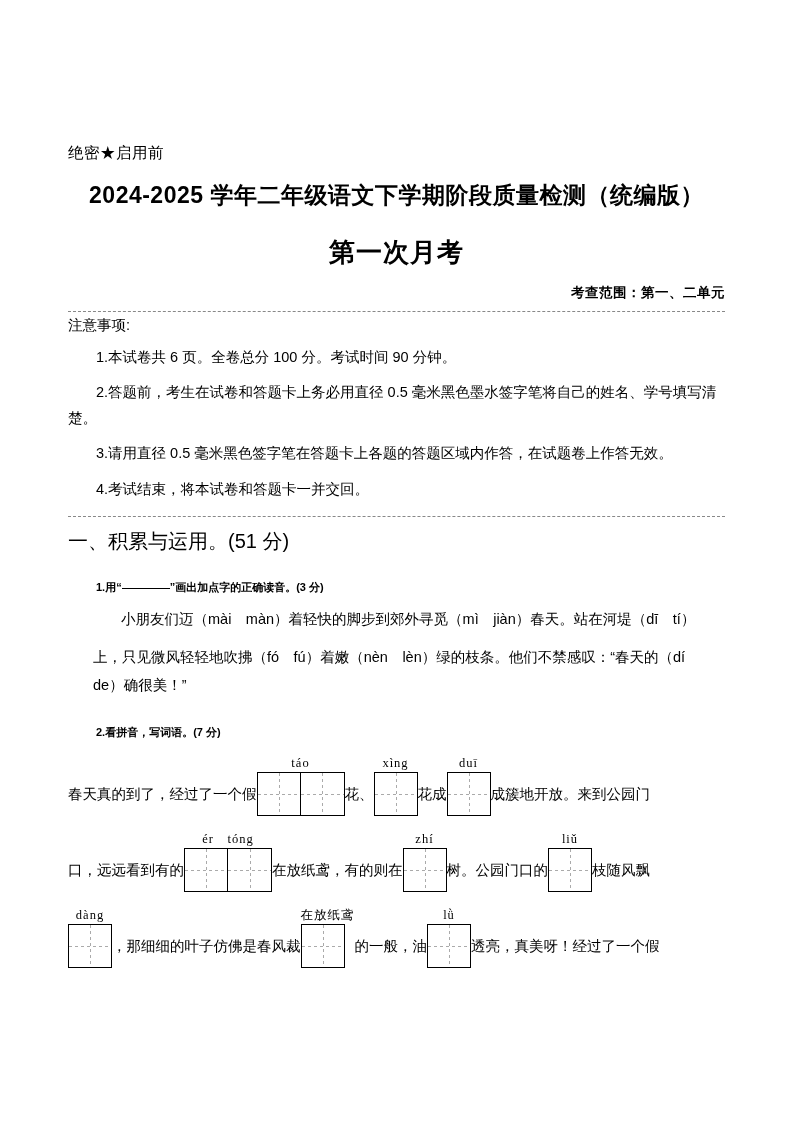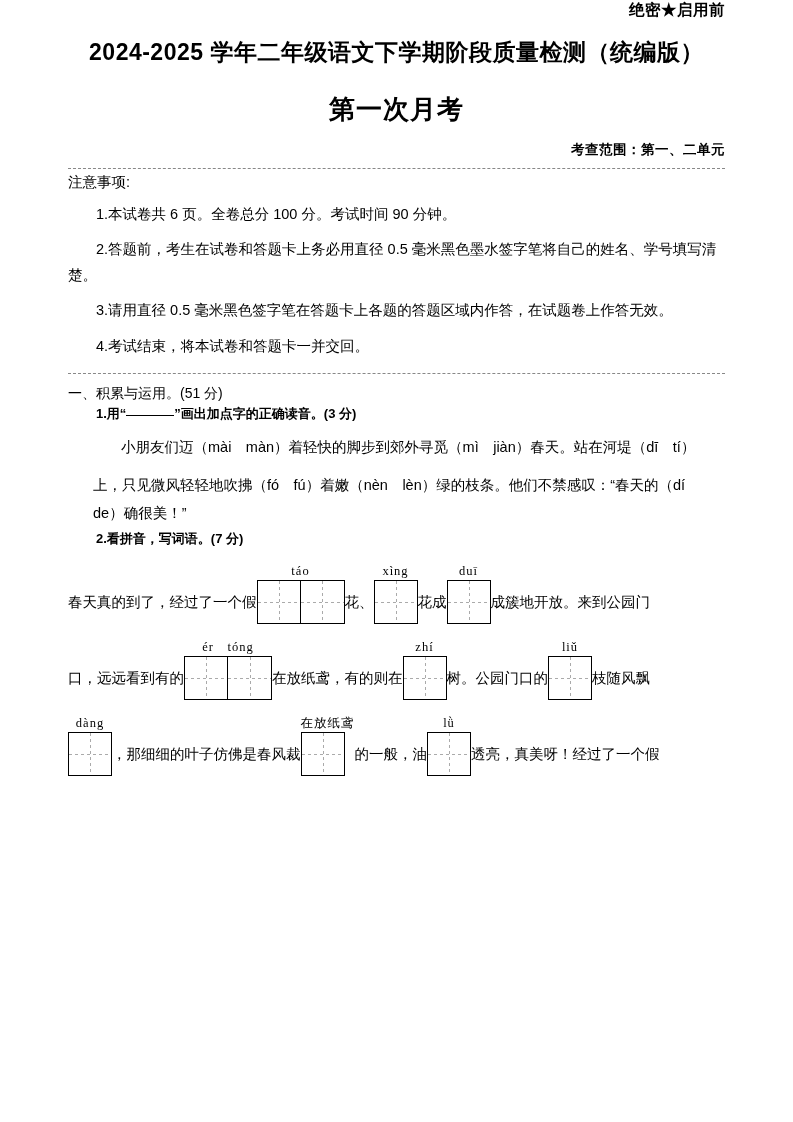--- a/index.html
+++ b/index.html
@@ -16,25 +16,25 @@
     overflow: hidden;
   }
   .page {
     position: relative;
     width: 793px;
     height: 1122px;
     box-sizing: border-box;
     padding: 0 68px;
   }
   .secret-line {
+    margin-top: 143px;
     font-size: 15.5px;
     font-family: "Liberation Sans", sans-serif;
-    font-weight: bold;
+    font-weight: normal;
     letter-spacing: 0.5px;
-    text-align: right;
   }
   .doc-title {
     margin-top: 16px;
     text-align: center;
     font-size: 23px;
     font-weight: bold;
     font-family: "Liberation Sans", sans-serif;
     letter-spacing: 0.5px;
     white-space: nowrap;
   }
@@ -71,26 +71,26 @@
     text-indent: 28px;
     font-family: "Liberation Sans", sans-serif;
   }
   .rule2 {
     border: none;
     border-top: 1px dashed #888;
     margin: 14px 0 0 0;
   }
   .section-head {
     margin-top: 11px;
-    font-size: 14px;
+    font-size: 20px;
     font-family: "Liberation Sans", sans-serif;
   }
   .q-head {
-    margin-top: 2px;
-    font-size: 13px;
+    margin-top: 25px;
+    font-size: 11px;
     font-weight: bold;
     text-indent: 28px;
     font-family: "Liberation Sans", sans-serif;
   }
   .q-head .underline-blank {
     display: inline-block;
     width: 48px;
     border-bottom: 1.5px solid #000;
     vertical-align: 2px;
   }

